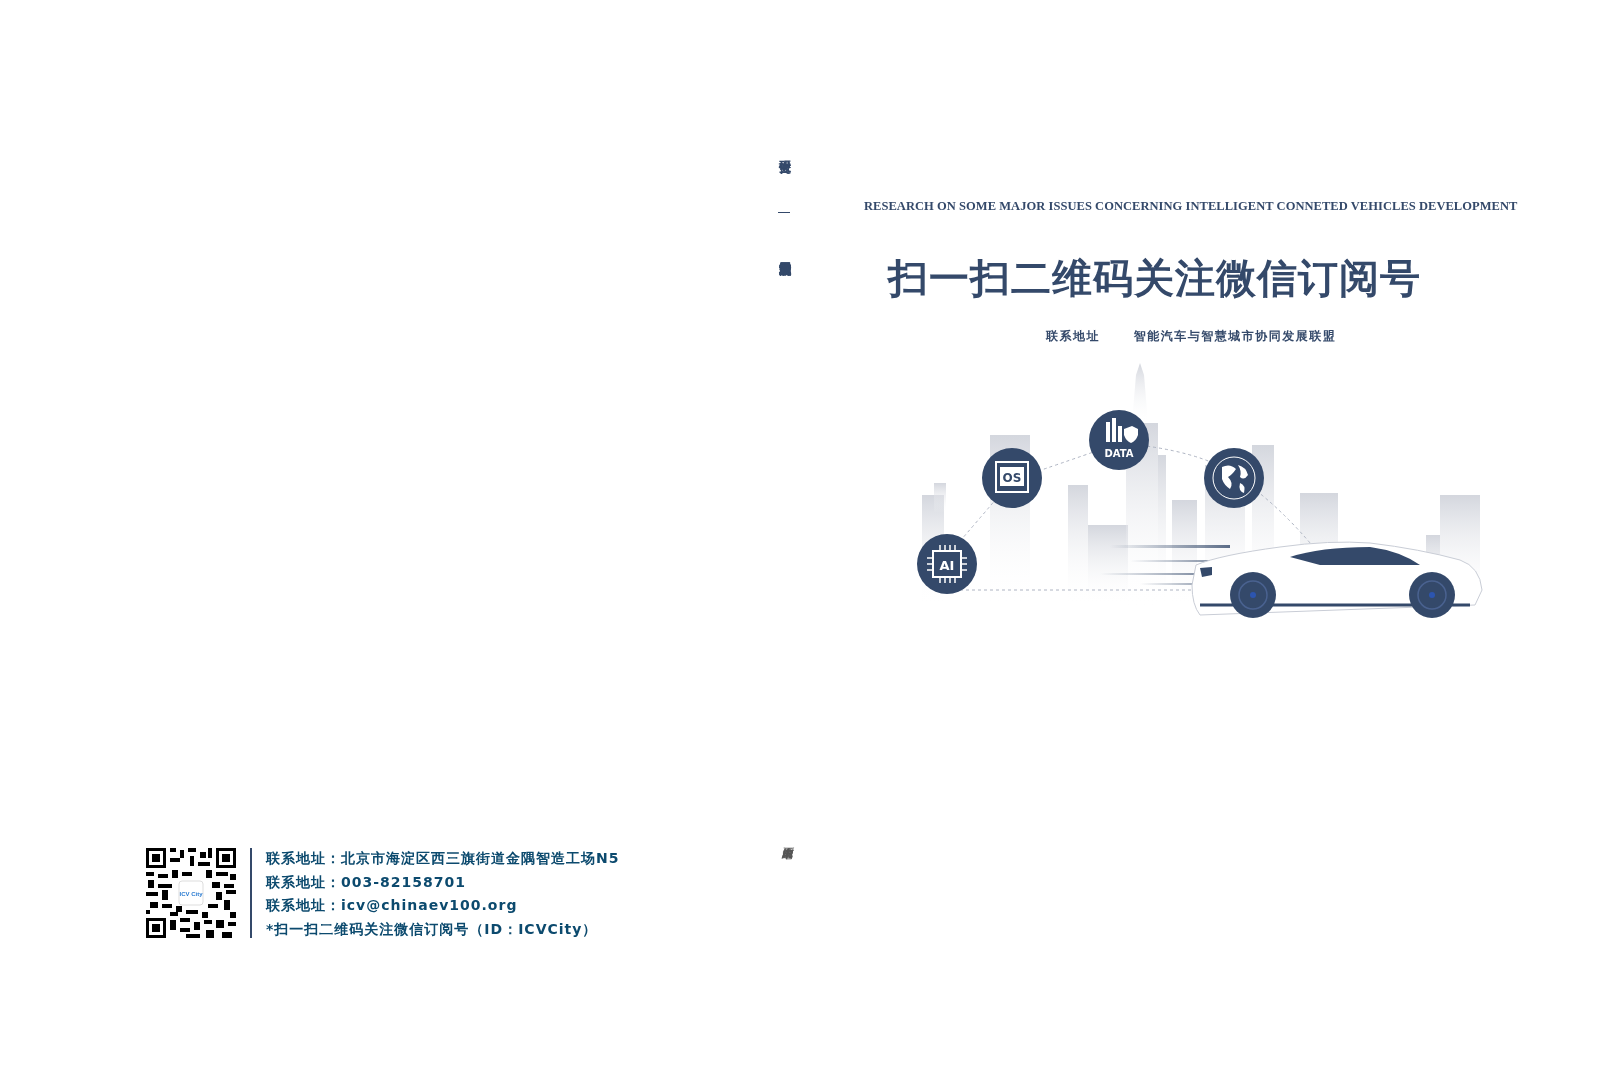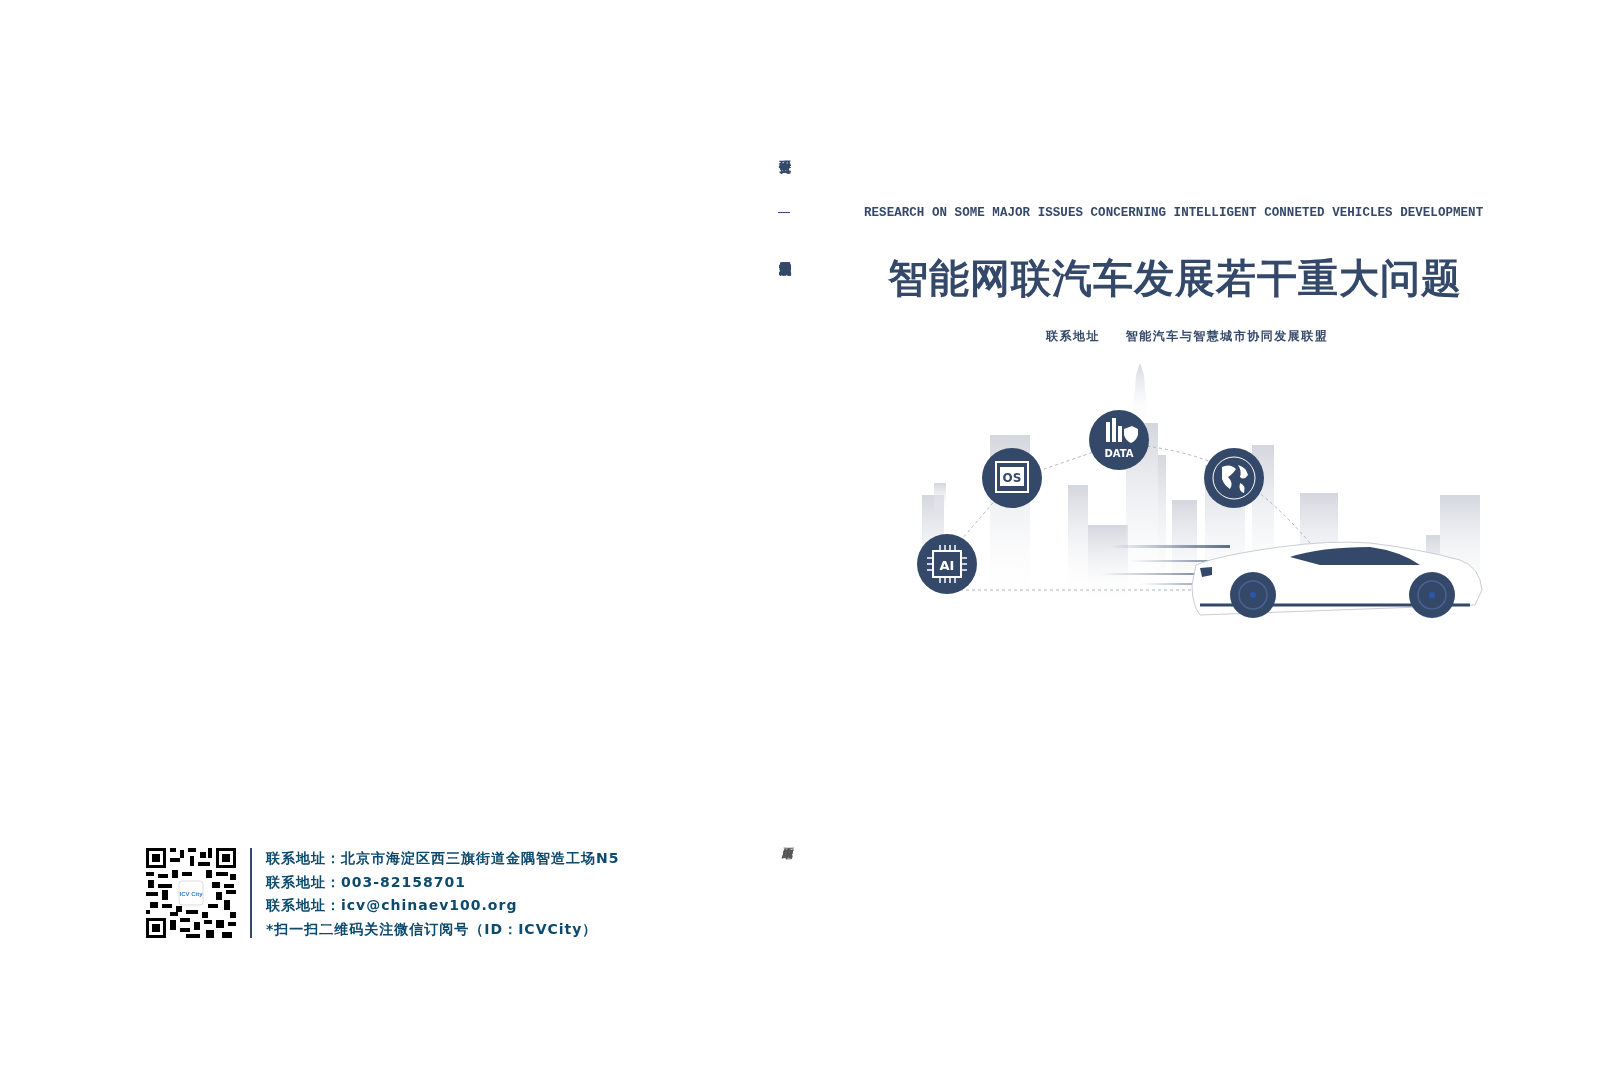--- a/index.html
+++ b/index.html
@@ -10,27 +10,27 @@
   
   .spine-top { left:778px; top:140px; width:14px; font-size:12px; line-height:14px;
                color:#34496a; text-align:center; font-weight:bold; }
   .spine-dash { left:778px; top:212px; width:12px; height:1px; background:#34496a; }
   .spine-title { left:778px; top:242px; width:14px; font-size:12px; line-height:14.3px;
                  font-weight:bold; color:#34496a; text-align:center; }
   .spine-logo { left:778px; top:828px; width:14px; font-family:"DejaVu Serif", serif;
                 font-size:11px; line-height:16px; color:#555; text-align:center; font-style:italic; }
 
   
-  .en-title { left:864px; top:206px; width:640px; font-family:Liberation Mono, monospace;
+  .en-title { left:864px; top:199px; width:640px; font-family:Liberation Serif, serif;
               font-size:12.5px; font-weight:bold; letter-spacing:0.05px; color:#34496a; white-space:nowrap; }
   .zh-title { left:888px; top:252px; width:580px; font-size:40px; font-weight:bold;
               letter-spacing:1px; color:#34496a; white-space:nowrap; line-height:52px; }
   .publishers { left:1046px; top:328px; font-size:12px; font-weight:bold; letter-spacing:1.5px;
                 color:#34496a; white-space:nowrap; }
-  .publishers span + span { margin-left:20px; }
+  .publishers span + span { margin-left:28px; }
 
   .illustration { left:900px; top:355px; width:600px; height:280px; }
 
   
   .qr { left:146px; top:848px; width:90px; height:90px; }
   .vline { left:250px; top:848px; width:2px; height:90px; background:#34496a; }
   .contact { left:266px; top:847px; font-size:14px; font-weight:bold; letter-spacing:1px;
              line-height:23.5px; color:#0c4a6e; white-space:nowrap; }
 </style>
 </head>
@@ -41,21 +41,21 @@
 </div>
 <div class="abs spine-dash"></div>
 <div class="abs spine-title">
   <span style="writing-mode:vertical-rl;">智能网联汽车发展若干重大问题</span>
 </div>
 <div class="abs spine-logo">
   <span style="writing-mode:vertical-rl;">中国电动汽车百人会</span>
 </div>
 
 <div class="abs en-title">RESEARCH ON SOME MAJOR ISSUES CONCERNING INTELLIGENT CONNETED VEHICLES DEVELOPMENT</div>
-<div class="abs zh-title">智能网联汽车发展若干重大问题</div>
+<div class="abs zh-title">扫一扫二维码关注微信订阅号</div>
 <div class="abs publishers">
   <span>联系地址</span>
   <span>智能汽车与智慧城市协同发展联盟</span>
 </div>
 
 <div class="abs illustration">
   <svg width="600" height="280" viewBox="0 0 600 280" xmlns="http://www.w3.org/2000/svg">
     <defs>
       <linearGradient id="fadeB" x1="0" y1="0" x2="0" y2="1">
         <stop offset="0" stop-color="#cfd2da" stop-opacity="0.9"></stop>

